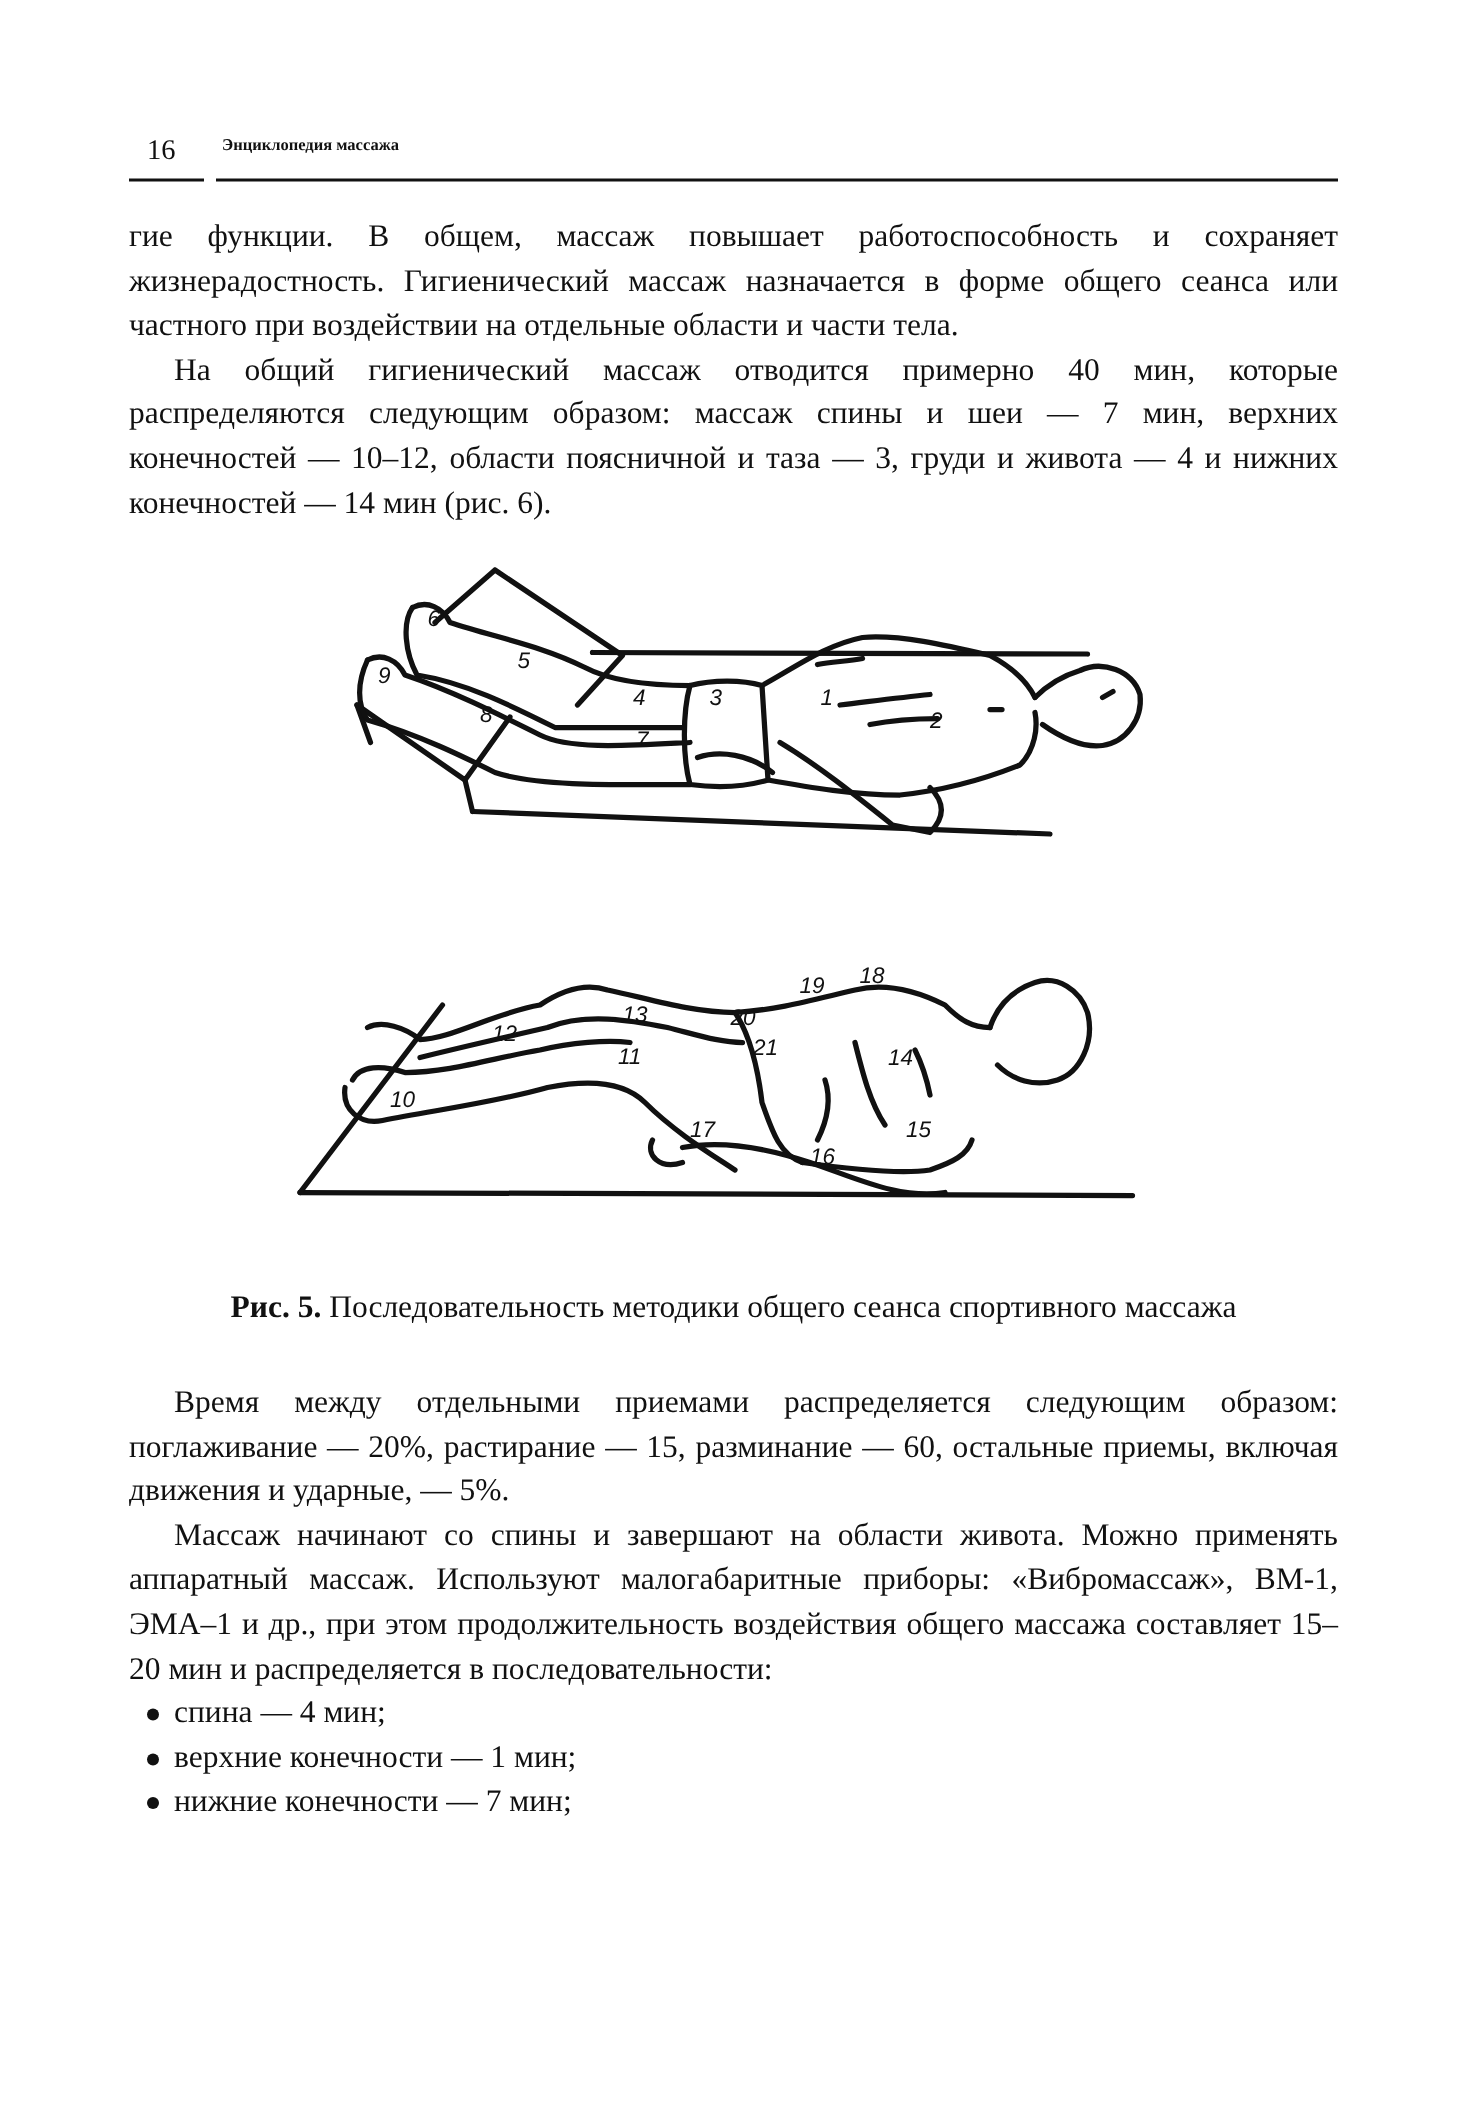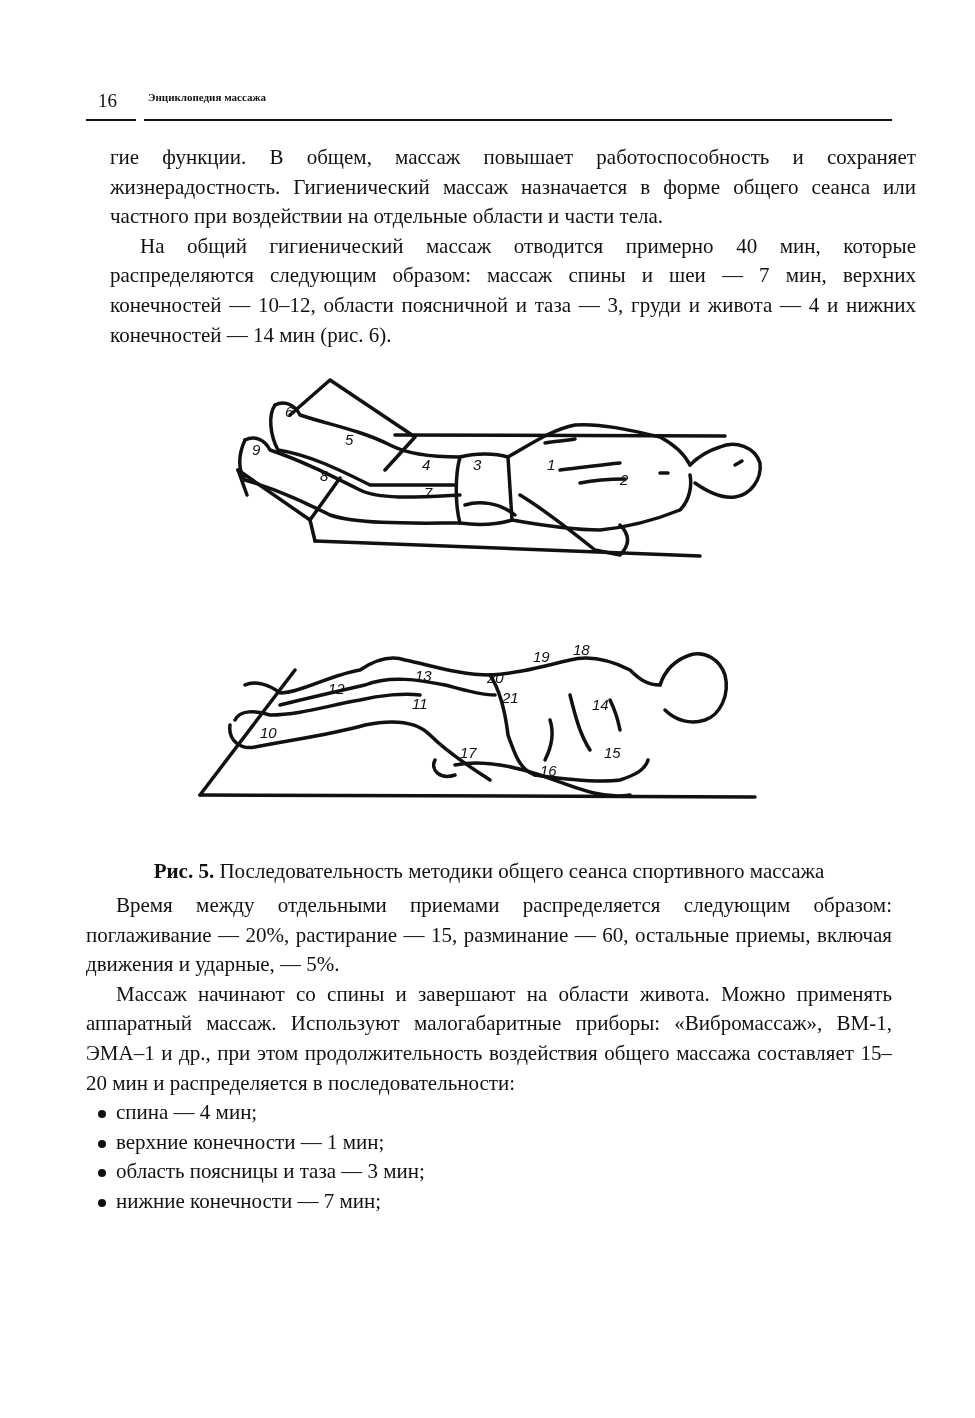--- a/index.html
+++ b/index.html
@@ -7,22 +7,22 @@
          font-family: "Liberation Serif", "DejaVu Serif", serif; color: #111; }
   .header { position: absolute; left: 86px; top: 88px; width: 806px; height: 36px; }
   .page-num { position: absolute; left: 12px; top: 2px; font-size: 19px; }
   .running-title { position: absolute; left: 62px; top: 3px; font-size: 11px; font-weight: bold; }
   .rule-left { position: absolute; left: 0; top: 31px; width: 50px; height: 2px; background: #111; }
   .rule-right { position: absolute; left: 58px; top: 31px; width: 748px; height: 2px; background: #111; }
   .text { position: absolute; left: 86px; width: 806px; font-size: 21px; line-height: 29.6px;
           text-align: justify; }
   .text p { margin: 0 0 0 0; text-indent: 30px; text-align-last: left; }
   .text p.noindent { text-indent: 0; }
-  .block1 { top: 143px; margin-left: 24px; }
-  .block2 { top: 891px; }
+  .block1 { top: 143px; }
+  .block2 { top: 920px; }
   .figure { position: absolute; left: 190px; top: 375px; width: 600px; height: 440px; }
   .caption { position: absolute; left: 86px; top: 858px; width: 806px; text-align: center;
              font-size: 21px; line-height: 26px; }
   .caption b { font-weight: bold; }
   ul.bullets { list-style: none; margin: 0; padding: 0; }
   ul.bullets li { position: relative; padding-left: 30px; text-align: left; }
   ul.bullets li::before { content: ""; position: absolute; left: 12px; top: 12px; width: 8px; height: 8px;
                           border-radius: 50%; background: #111; }
   svg text { font-family: "Liberation Sans", "DejaVu Sans", sans-serif; font-style: italic; font-size: 15px; fill: #111; }
 </style>
@@ -123,16 +123,15 @@
 <div class="caption">
   <div><b>Рис. 5.</b> <span>Последовательность методики общего сеанса спортивного массажа</span></div>
 </div>
 
 <div class="text block2">
   <p>Время между отдельными приемами распределяется следующим образом: поглаживание — 20%, растирание — 15, разминание — 60, остальные приемы, включая движения и ударные, — 5%.</p>
   <p>Массаж начинают со спины и завершают на области живота. Можно применять аппаратный массаж. Используют малогабаритные приборы: «Вибромассаж», ВМ-1, ЭМА–1 и др., при этом продолжительность воздействия общего массажа составляет 15–20 мин и распределяется в последовательности:</p>
   <ul class="bullets">
     <li>спина — 4 мин;</li>
     <li>верхние конечности — 1 мин;</li>
-    <li>область поясницы и таза — 3 мин;</li>
     <li>нижние конечности — 7 мин;</li>
   </ul>
 </div>
 
 </body></html>

